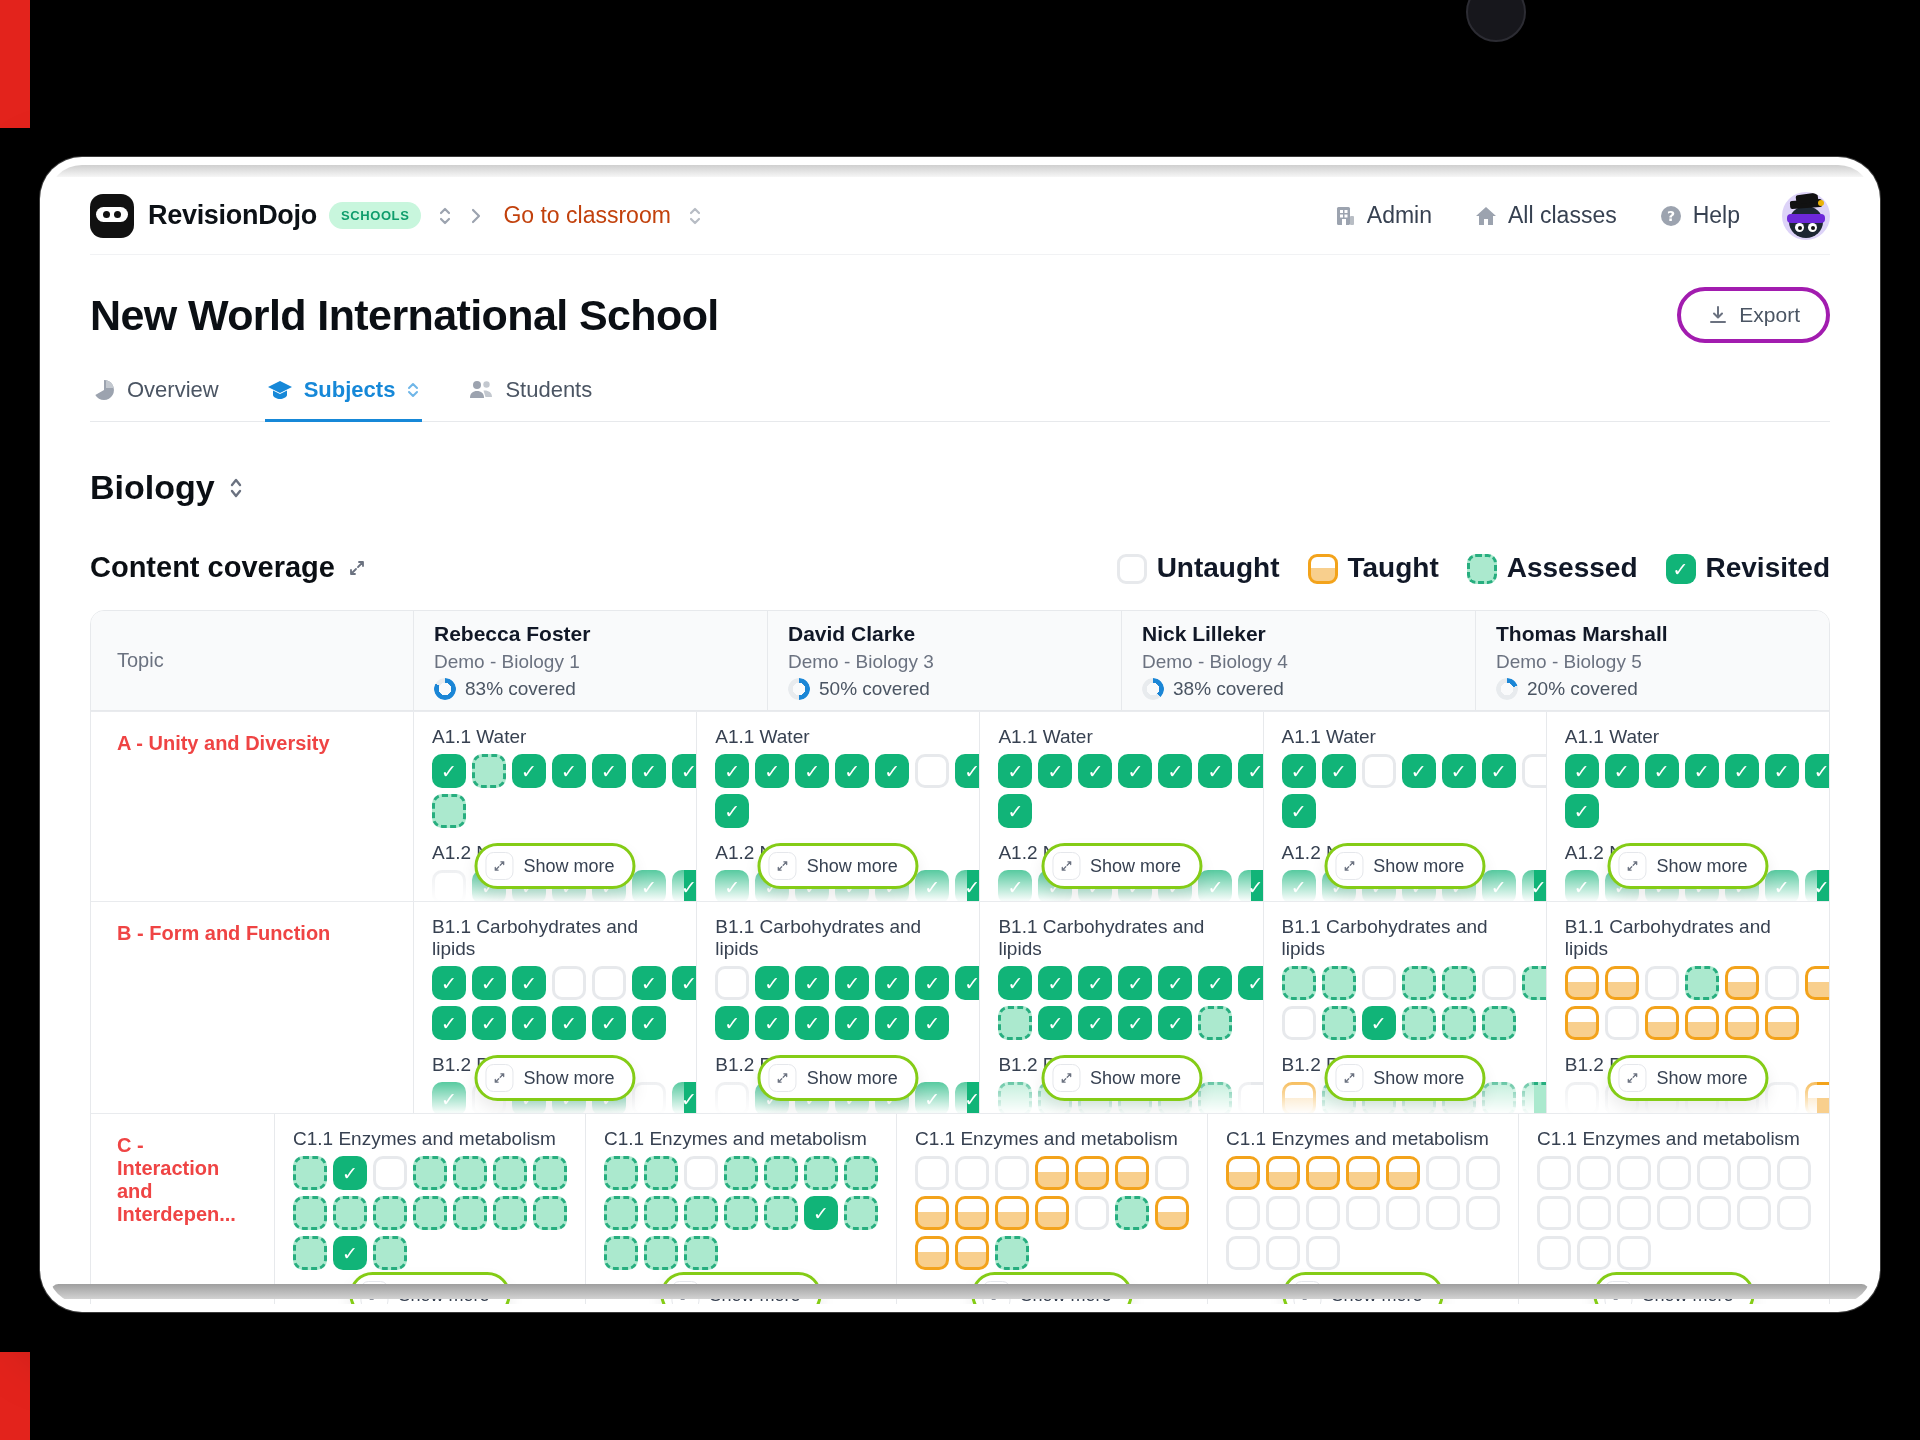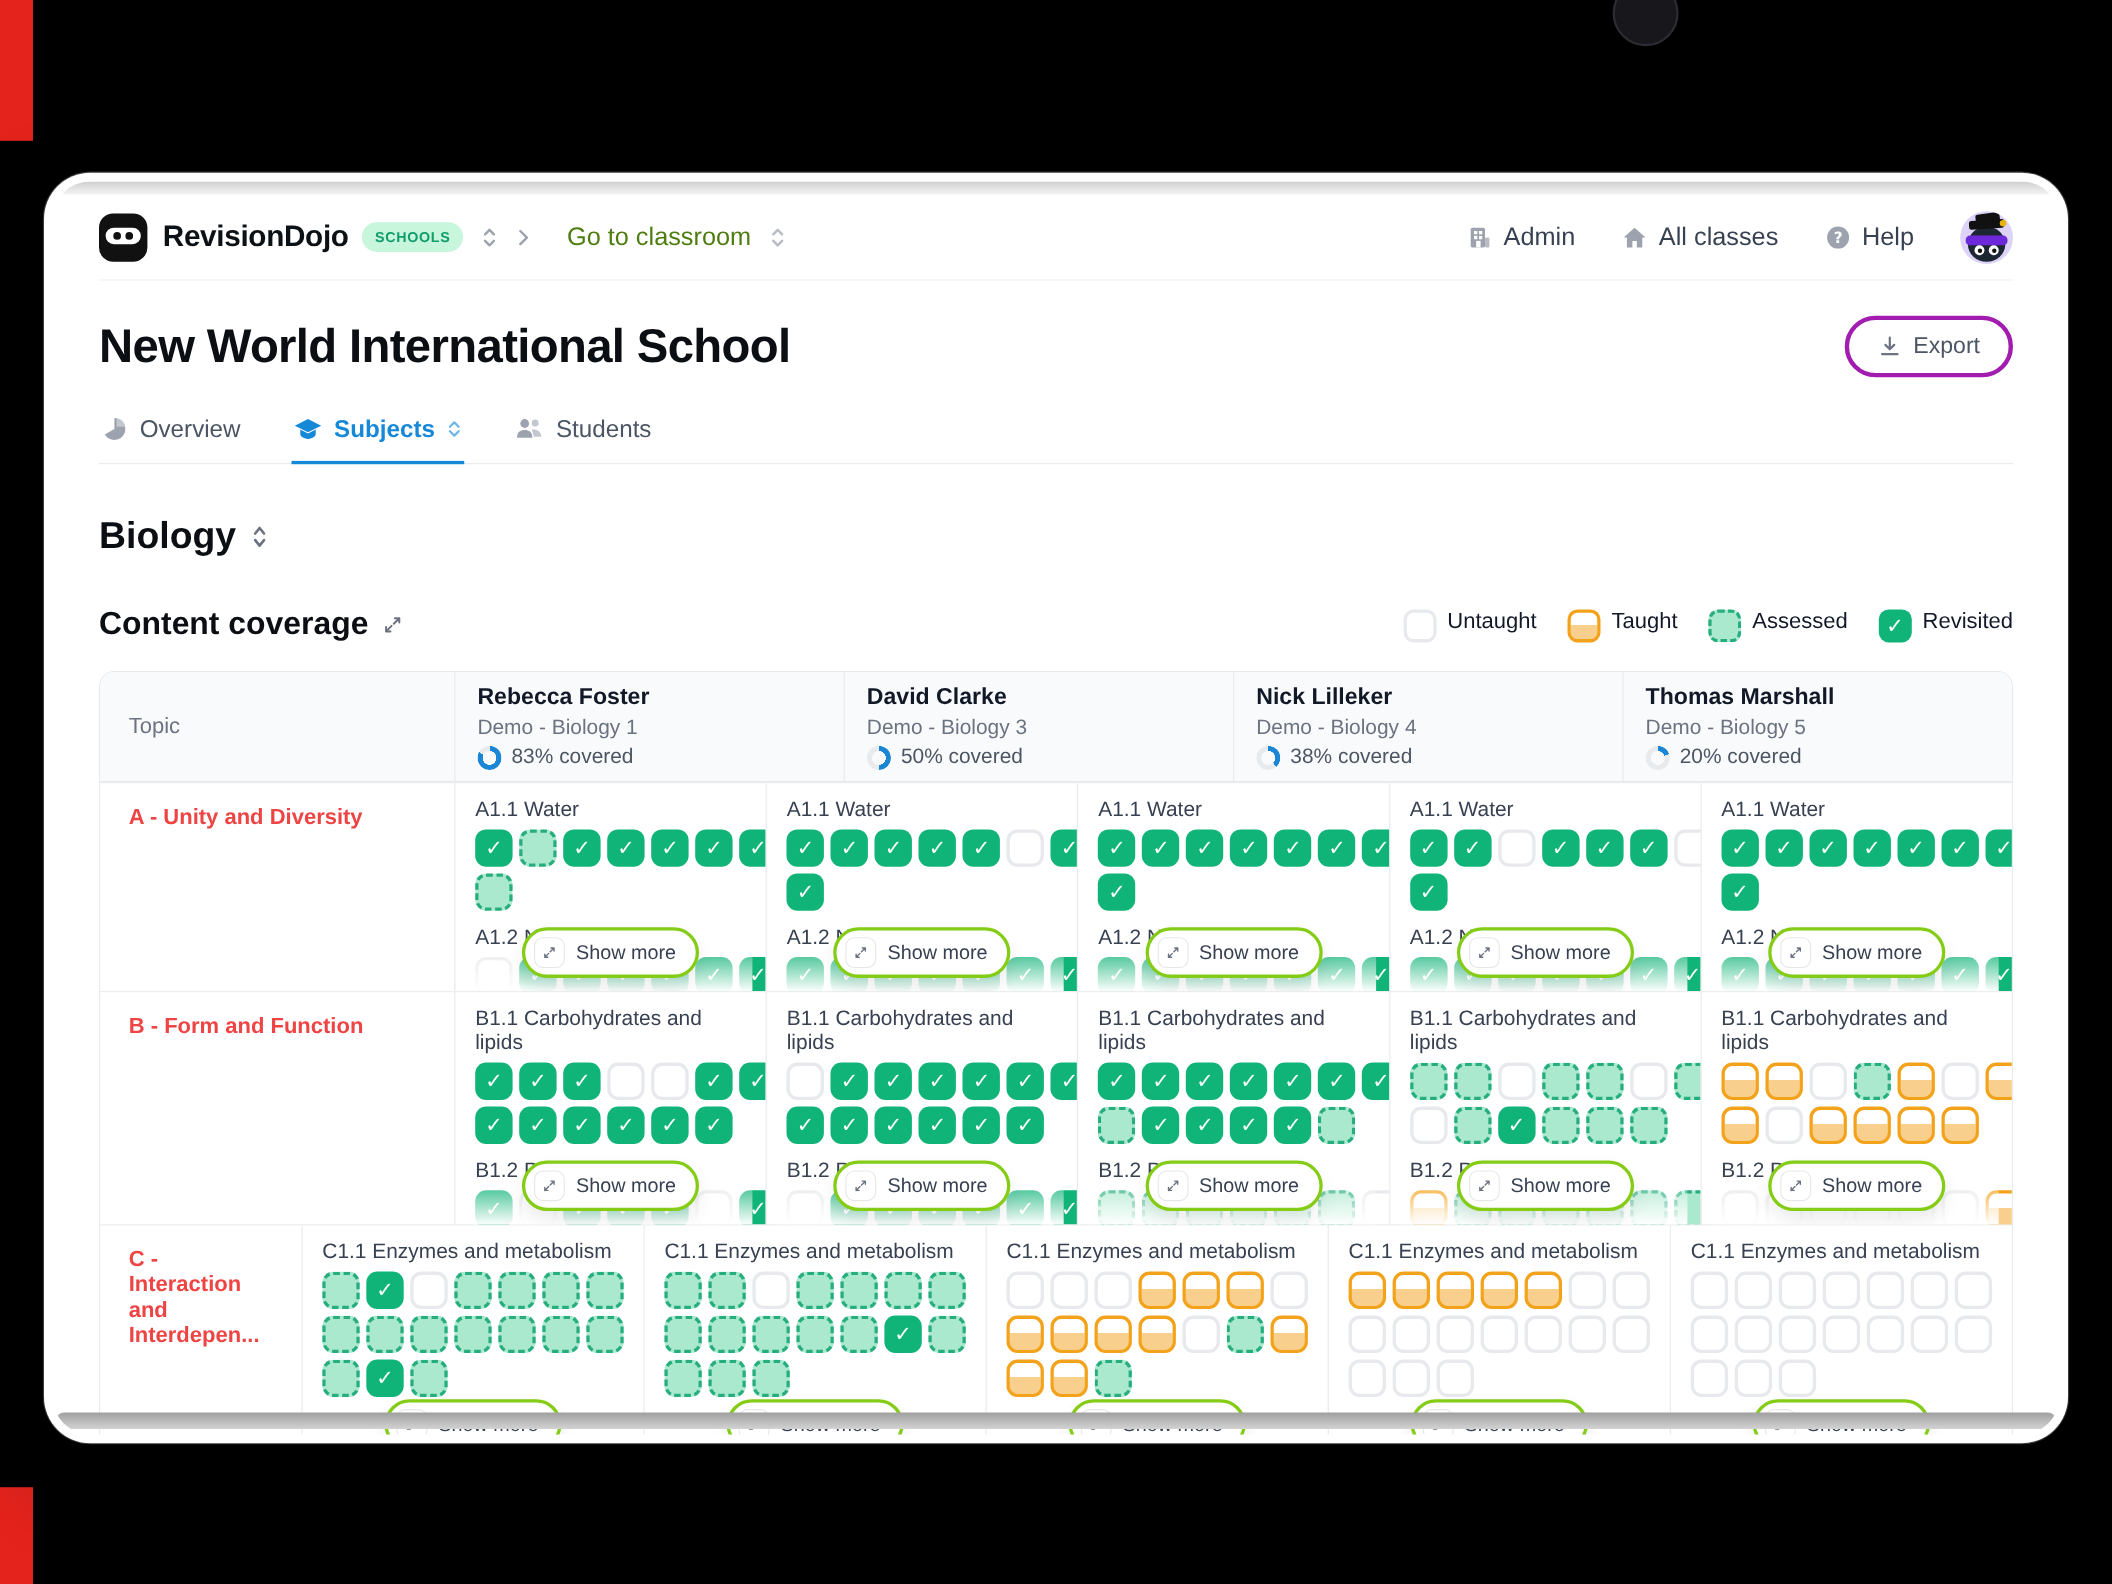--- a/index.html
+++ b/index.html
@@ -25,21 +25,21 @@
   
   .navbar { display:flex; align-items:center; height:78px; border-bottom:1px solid #f1f2f4; }
   .logo { width:44px; height:44px; border-radius:13px; background:#111; position:relative; flex:0 0 auto; }
   .logo .band { position:absolute; left:6px; right:6px; top:13px; height:15px; background:#fff; border-radius:8px; }
   .logo .eye  { position:absolute; top:17px; width:7px; height:7px; border-radius:50%; background:#111; }
   .logo .eye.l { left:13px; } .logo .eye.r { right:13px; }
   .brand { font-size:27px; font-weight:700; margin-left:14px; color:#0c1116; letter-spacing:-.3px; }
   .badge { margin-left:12px; background:#c8f6dd; color:#0f9d6c; font-weight:700; font-size:13px;
            letter-spacing:.6px; padding:6px 12px; border-radius:999px; }
   .sel-icon, .chev-icon { margin-left:16px; display:flex; align-items:center; }
-  .nav-link { margin-left:32px; font-size:23px; color:#4d7c0f; }
+  .nav-link { margin-left:20px; font-size:23px; color:#c2410c; }
   .nav-right { margin-left:auto; display:flex; align-items:center; gap:42px; }
   .nav-item { display:flex; align-items:center; gap:10px; font-size:23px; color:#374151; }
   .avatar { width:48px; height:48px; border-radius:50%; background:#ddd3f8; position:relative; overflow:hidden; }
   .avatar .head { position:absolute; left:7px; top:14px; width:34px; height:32px; border-radius:50%; background:#1d2733; }
   .avatar .bandp { position:absolute; left:5px; top:22px; width:38px; height:9px; background:#6d28d9; border-radius:4px; }
   .avatar .ey { position:absolute; top:31px; width:9px; height:9px; border-radius:50%; background:#fff; }
   .avatar .ey.l { left:13px; } .avatar .ey.r { left:26px; }
   .avatar .pu { position:absolute; top:34px; width:4px; height:4px; border-radius:50%; background:#111; }
   .avatar .pu.l { left:16px; } .avatar .pu.r { left:29px; }
   .avatar .cap  { position:absolute; left:8px; top:8px; width:32px; height:8px; background:#111; border-radius:2px; transform:rotate(-4deg); }
@@ -58,21 +58,21 @@
          border-bottom:3px solid transparent; margin-bottom:-1px; cursor:pointer; }
   .tab.active { color:#1688d8; font-weight:600; border-bottom-color:#1688d8; }
 
   
   .subject-row { display:flex; align-items:center; gap:12px; margin-top:46px; }
   .subject-name { font-size:34px; font-weight:700; color:#0b0f14; }
   .coverage-row { display:flex; align-items:flex-end; justify-content:space-between; margin-top:44px; }
   .cov-left { display:flex; align-items:center; gap:12px; }
   .cov-title { font-size:29px; font-weight:700; color:#0b0f14; }
   .legend { display:flex; align-items:center; gap:28px; }
-  .legend-item { display:flex; align-items:flex-start; gap:10px; font-size:20px; font-weight:400; color:#111827; }
+  .legend-item { display:flex; align-items:flex-end; gap:10px; font-size:28px; font-weight:700; color:#111827; }
 
   
   .box { width:34px; height:34px; border-radius:10px; flex:0 0 auto;
          display:flex; align-items:center; justify-content:center; }
   .box.sm { width:30px; height:30px; border-radius:9px; }
   .box-untaught  { border:3px solid #e7e9ec; background:#fff; }
   .box-taught    { border:3px solid #f3a31b; background:linear-gradient(#fff 0 46%, #f8cf8d 46%); }
   .box-assessed  { border:3px dashed #27ae7f; background:#abe9ce; }
   .box-revisited { background:#11b478; }
   .box-revisited::after { content:"✓"; color:#fff; font-size:19px; font-weight:bold;

